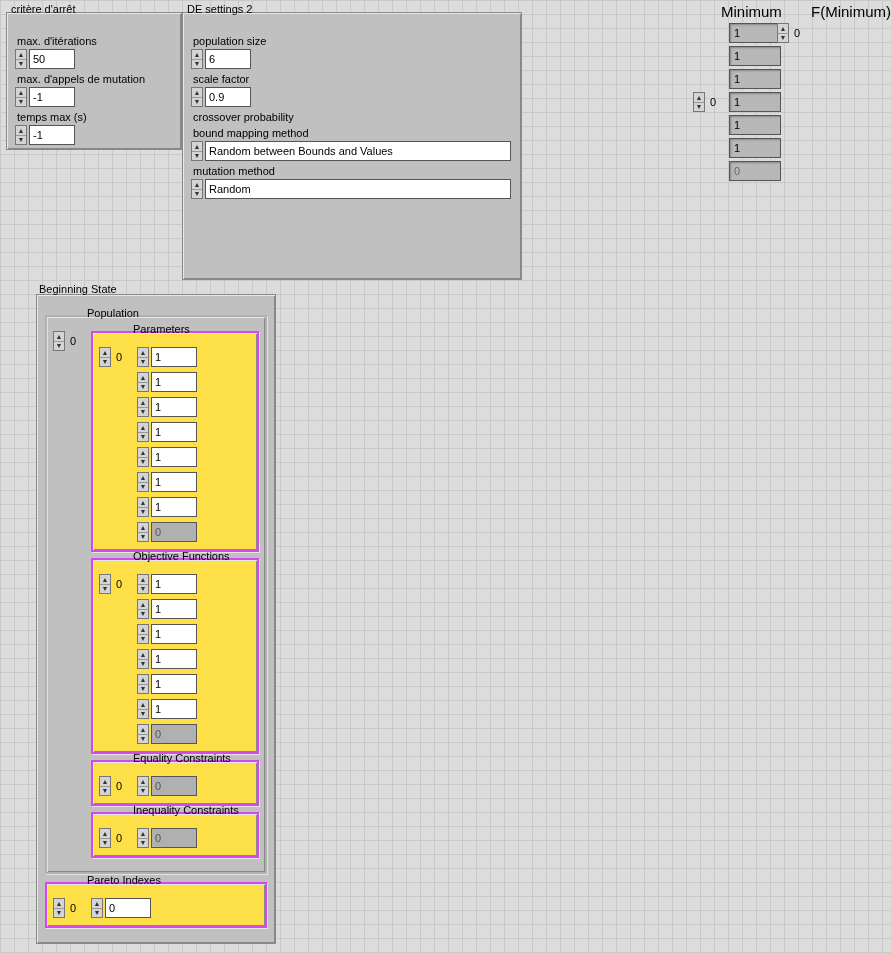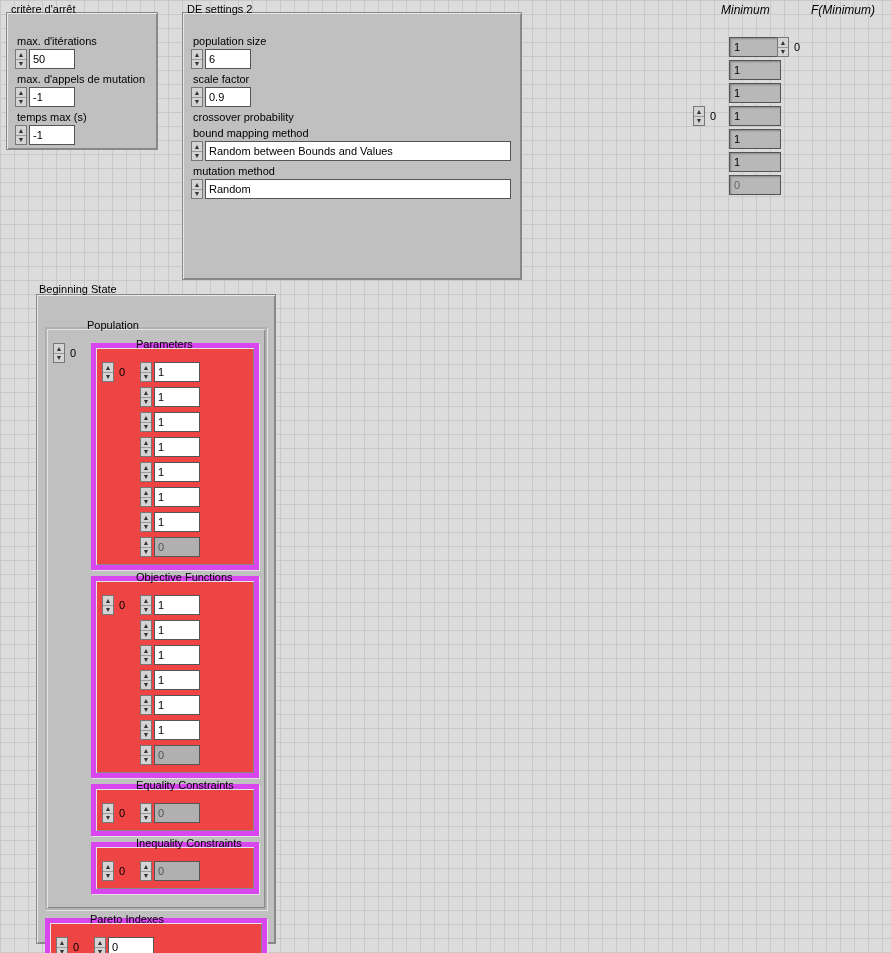--- a/index.html
+++ b/index.html
@@ -86,41 +86,41 @@
     border: 1px solid #555;
     background: #b8b8b8;
     box-shadow: inset 1px 1px 2px #888;
     font-size: 11px;
     padding: 2px 4px;
     display: flex;
     align-items: center;
   }
   .num-display.gray { color: #666; }
   .abs { position: absolute; }
-  .col-head { font-size: 12px; margin-bottom: 20px; font-style: italic; }
+  .col-head { font-size: 15px; margin-bottom: 3px; }
   .inner-frame {
     border: 2px solid #b0b0b0;
     box-shadow: inset 1px 1px 0 #e4e4e4, inset -1px -1px 0 #888, 1px 1px 0 #e4e4e4;
     background: #c0c0c0;
     padding: 14px 6px 8px 6px;
     position: relative;
   }
   .subframe {
-    border: 5px solid #d946ef;
+    border: 2px solid #d946ef;
     box-shadow: inset 1px 1px 0 #e4e4e4, inset -1px -1px 0 #888, 1px 1px 0 #e4e4e4;
-    background: #ef4444;
+    background: #fde047;
     padding: 14px 6px 6px 6px;
     position: relative;
     margin-bottom: 6px;
   }
 </style>
 </head>
 <body>
 
-<div class="cluster" style="left:6px; top:12px; width:152px; height:138px;">
+<div class="cluster" style="left:6px; top:12px; width:176px; height:138px;">
   <div class="cluster-label abs" style="top:-10px; left:4px;">critère d'arrêt</div>
   <div class="field-label">max. d'itérations</div>
   <div class="row">
     <div class="spin">
         <div>▲</div>
         <div>▼</div>
       </div>
     <input class="num-input" value="50" style="">
   </div>
   <div class="field-label">max. d'appels de mutation</div>
@@ -203,21 +203,21 @@
   <div class="row">
     <div class="spin">
         <div>▲</div>
         <div>▼</div>
       </div>
     <input class="num-input" style="width: 20px; background: transparent; border: none;" value="0">
     <div class="num-display" style="visibility:hidden;"></div>
   </div>
 </div>
 
-<div class="cluster" style="left:36px; top:294px; width:240px; height:650px; padding-top:32px;">
+<div class="cluster" style="left:36px; top:294px; width:240px; height:650px; padding-top:20px;">
   <div class="cluster-label abs" style="top:-12px; left:2px;">Beginning State</div>
 
   <div class="inner-frame" style="margin-left:0;">
     <div class="group-label abs" style="top:-10px; left:40px;">Population</div>
     <div style="display:flex; align-items:flex-start; gap:4px;">
       <div style="display:flex; flex-direction:column; align-items:center;">
         <div class="row">
           <div class="spin">
               <div>▲</div>
               <div>▼</div>

